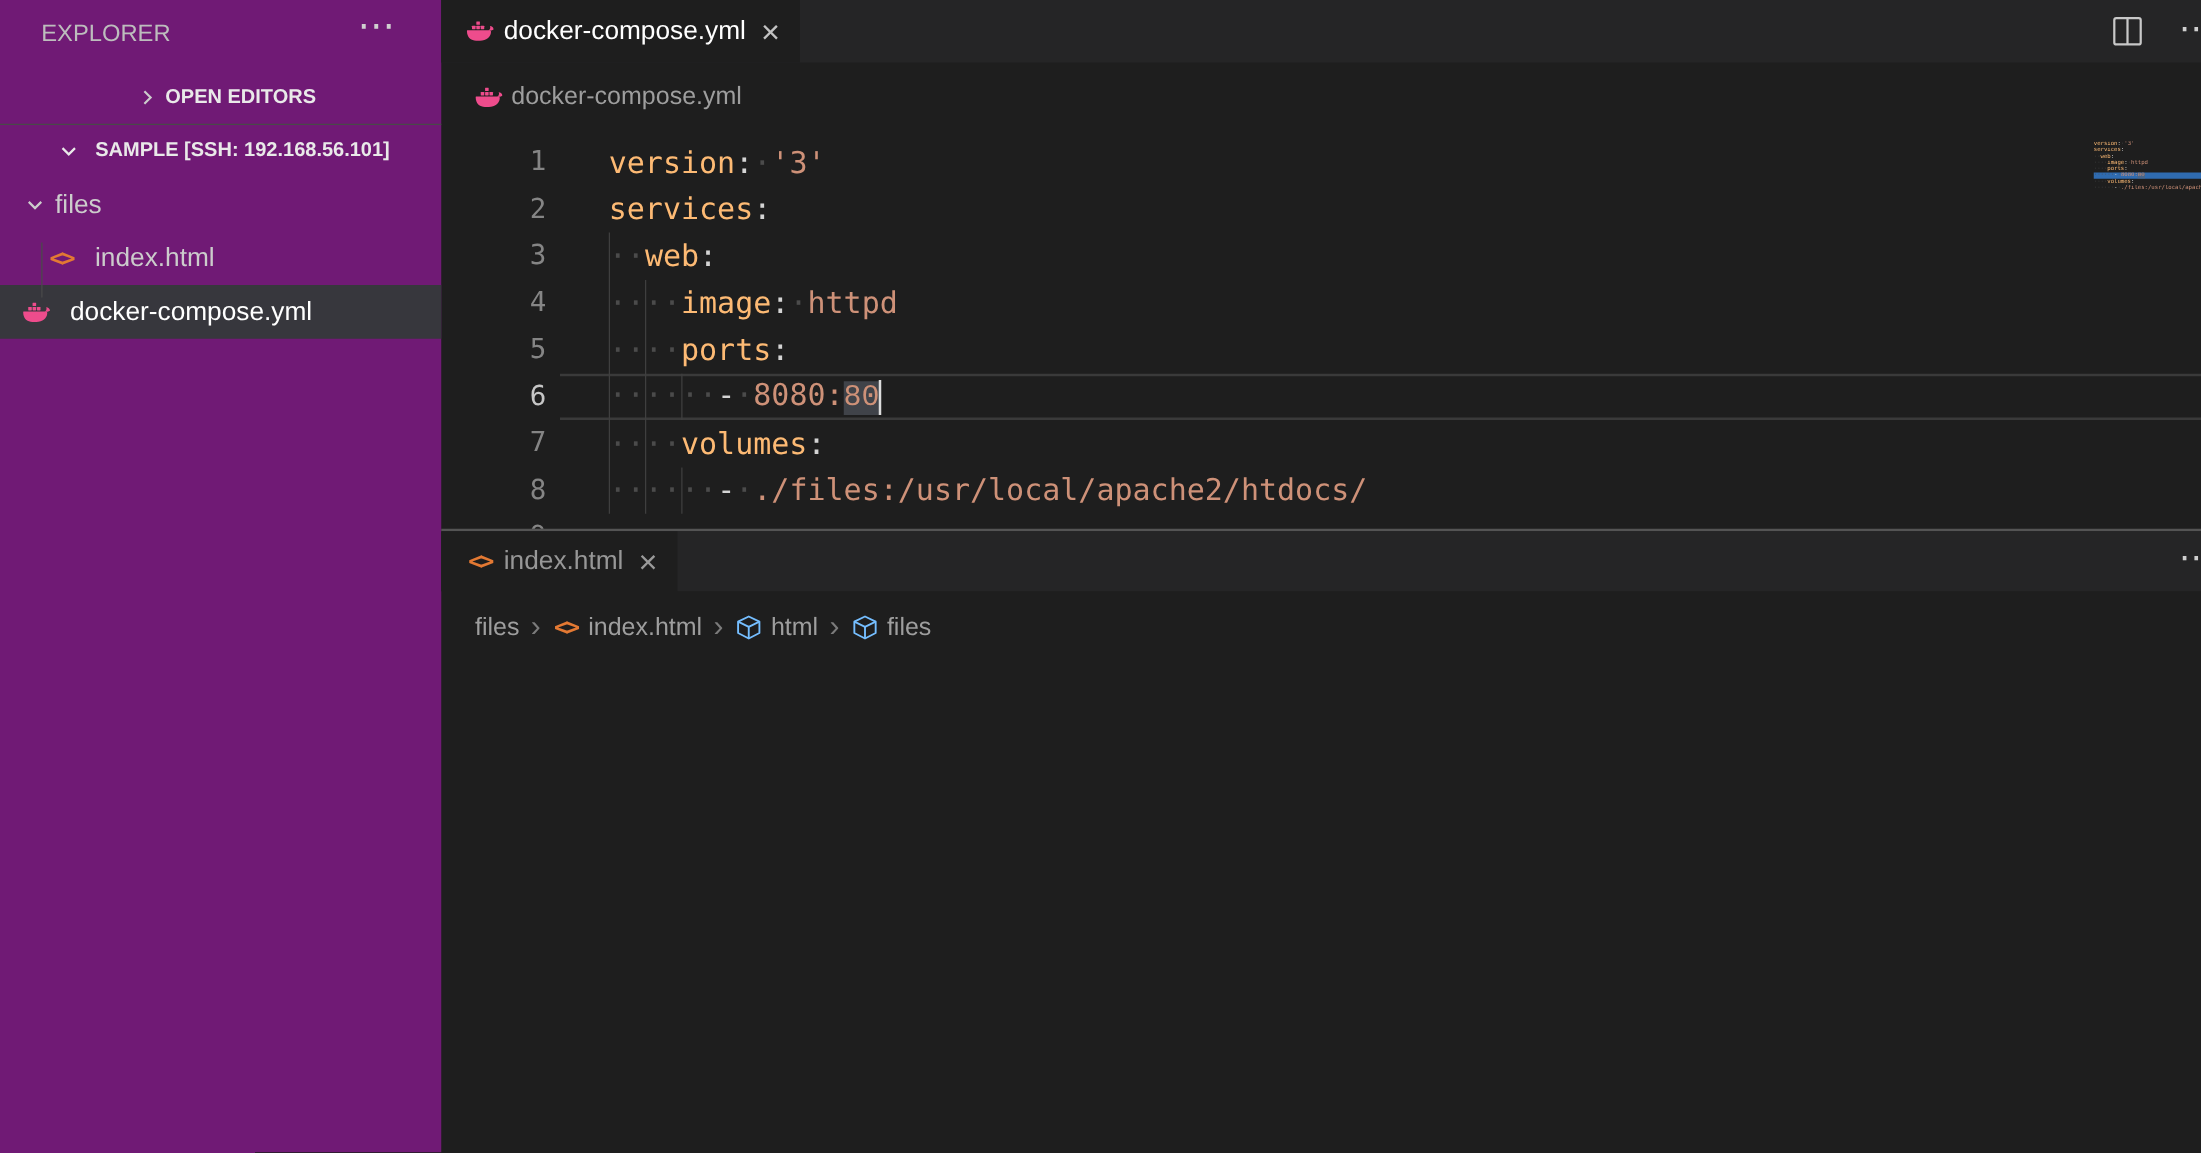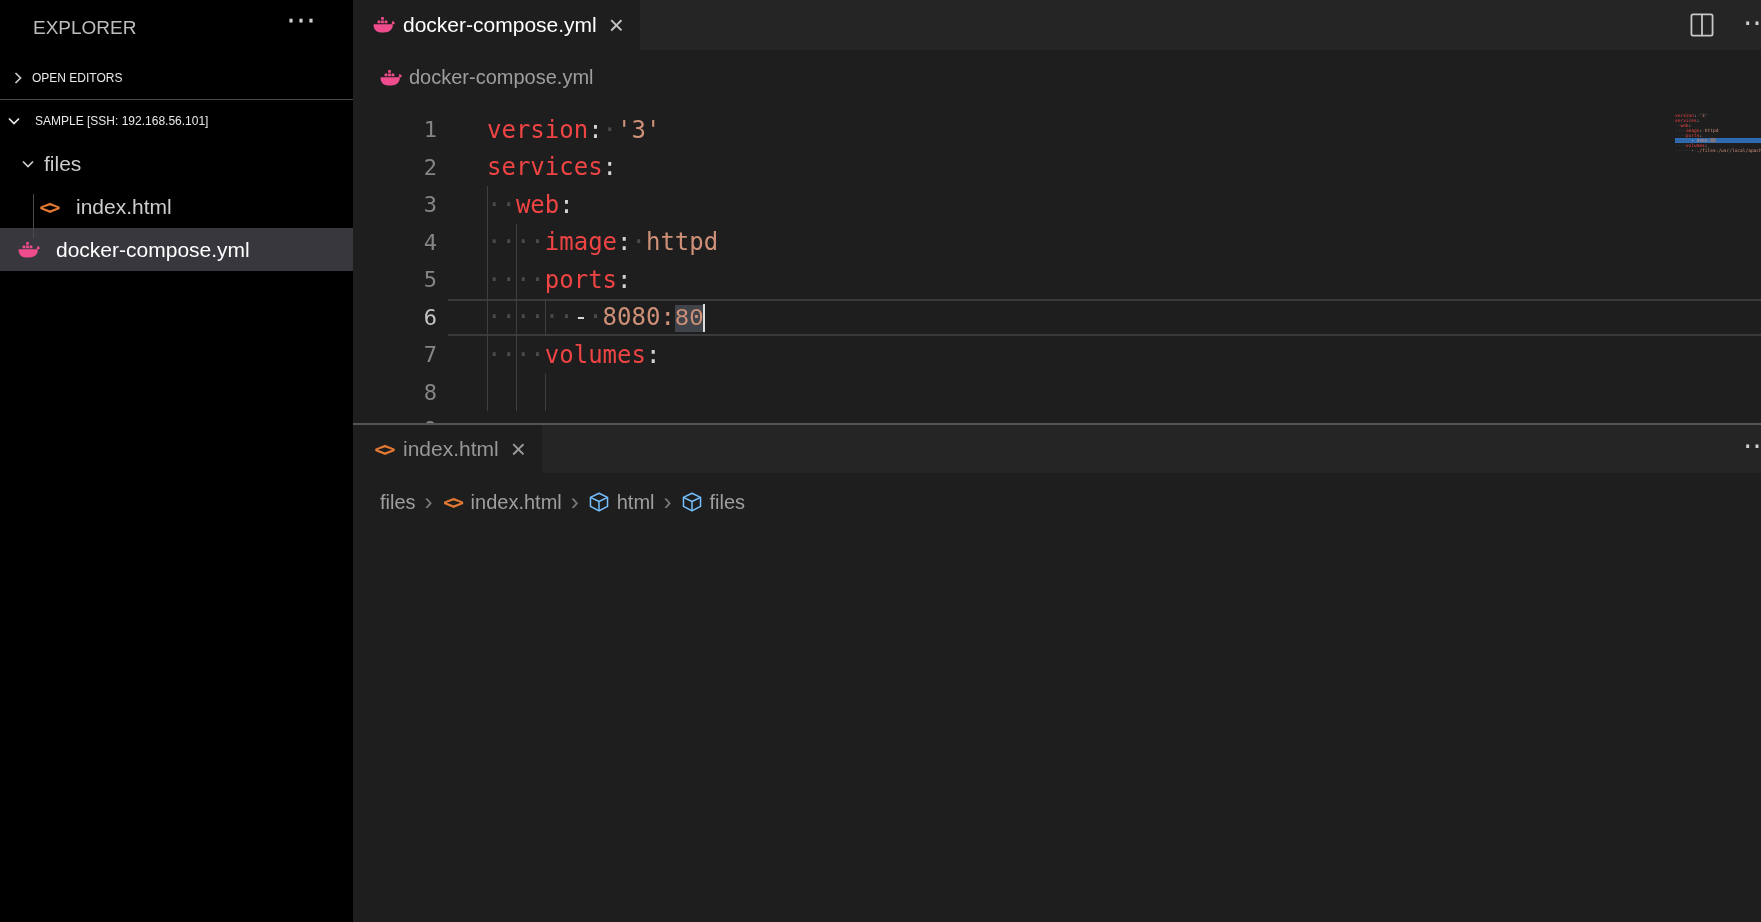--- a/index.html
+++ b/index.html
@@ -1,25 +1,25 @@
 <!DOCTYPE html>
 <html><head>
 <meta charset="utf-8">
 <style>
   * { margin:0; padding:0; box-sizing:border-box; }
   html,body { width:1761px; height:922px; overflow:hidden; }
   body { background:#1e1e1e; font-family:"Liberation Sans",sans-serif; position:relative; color:#ccc; }
 
   
-  .sidebar { position:absolute; left:0; top:0; width:353px; height:100%; background:#000000; }
+  .sidebar { position:absolute; left:0; top:0; width:353px; height:100%; background:#701a75; }
   .sb-header { height:56px; display:flex; align-items:center; padding-left:33px;
                font-size:19px; color:#bdbdbd; position:relative; }
   .sb-more { position:absolute; right:36px; top:2px; font-size:30px; color:#d0d0d0; cursor:pointer; letter-spacing:1px;}
   .sb-row { height:43px; display:flex; align-items:center; font-size:21px; color:#cccccc; position:relative; cursor:pointer;}
-  .sb-row.bold { font-weight:400; color:#e9e9e9; font-size:12px; }
+  .sb-row.bold { font-weight:700; color:#e9e9e9; font-size:16px;justify-content:center; }
   .sb-row.selected { background:#37373d; color:#ffffff; }
   .sb-sep { border-top:1px solid #494949; }
   .chev { width:20px; height:20px; flex:0 0 20px; display:inline-block; }
   .chev svg { width:20px; height:20px; }
   .chev.expanded svg { transform:rotate(90deg); }
   .indent-guide-tree { position:absolute; left:33px; top:194px; height:44px; width:1px; background:#4a4a4a; }
   .ficon { width:22px; height:22px; flex:0 0 22px; margin-right:10px; display:flex; align-items:center; justify-content:center; }
   .html-glyph { color:#e37933; font-weight:700; font-size:19px; font-family:"DejaVu Sans Mono",monospace; letter-spacing:-2px;}
 
   
@@ -49,21 +49,21 @@
   .bc-sep { color:#7b7b7b; font-size:24px; margin:0 9px; }
   .bc-icon { width:22px; height:22px; display:flex; align-items:center; justify-content:center; }
 
   .code { position:absolute; left:0; right:0; bottom:0; font-family:"DejaVu Sans Mono",monospace; }
   #group1 .code { top:105px; padding-top:6px; }
   .line { display:flex; height:37.5px; align-items:center; position:relative; z-index:2;}
   .num { width:84px; text-align:right; color:#858585; font-size:22px; flex:0 0 84px;}
   .num.active { color:#c6c6c6; }
   .ltxt { margin-left:50px; font-size:24px; white-space:pre; color:#d4d4d4; }
 
-  .tk-key,.tk-tag { color:#ef4444;text-align:center; }
+  .tk-key,.tk-tag { color:#fdba74;text-align:center; }
   .tk-str { color:#ce9178; }
   .tk-op { color:#d4d4d4; }
   .tk-ws { color:#4b4b4b; }
   .whl { background:rgba(92,99,109,0.55);font-family:Liberation Mono, monospace; }
   .cursor { display:inline-block; width:2px; height:28px; background:#dcdcdc; vertical-align:middle; margin-left:-1px; }
 
   .guide { position:absolute; width:1px; background:#3f3f3f; z-index:1; }
   .cur-line { position:absolute; left:95px; right:0; height:37.5px; border-top:2px solid #3a3a3a; border-bottom:2px solid #3a3a3a; z-index:0; }
 
   
@@ -225,20 +225,21 @@
         <div class="line">
           <div class="num active">6</div>
                    <div class="ltxt"><span class="tk-ws">······</span><span class="tk-op">-</span><span class="tk-ws">·</span><span class="tk-str">8080:</span><span class="tk-str whl">80</span><span class="cursor"></span></div>
         </div>
         <div class="line">
           <div class="num">7</div>
                    <div class="ltxt"><span class="tk-ws">····</span><span class="tk-key">volumes</span><span class="tk-op">:</span></div>
         </div>
         <div class="line">
           <div class="num">8</div>
+                   <div class="ltxt"><span class="tk-ws">······</span><span class="tk-op">-</span><span class="tk-ws">·</span><span class="tk-str">./files:/usr/local/apache2/htdocs/</span></div>
         </div>
         <div class="line">
           <div class="num">9</div>
                    <div class="ltxt"></div>
         </div>
       </div>
   </div>
 
   <div class="group" id="group2">
     <div class="tabbar">

